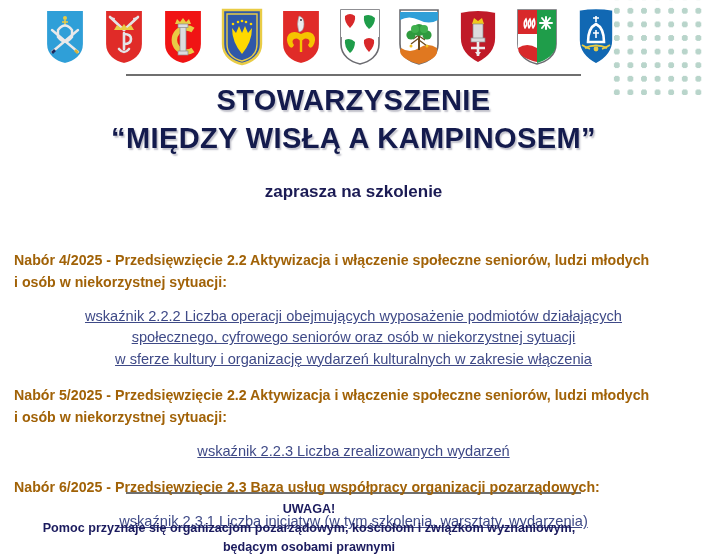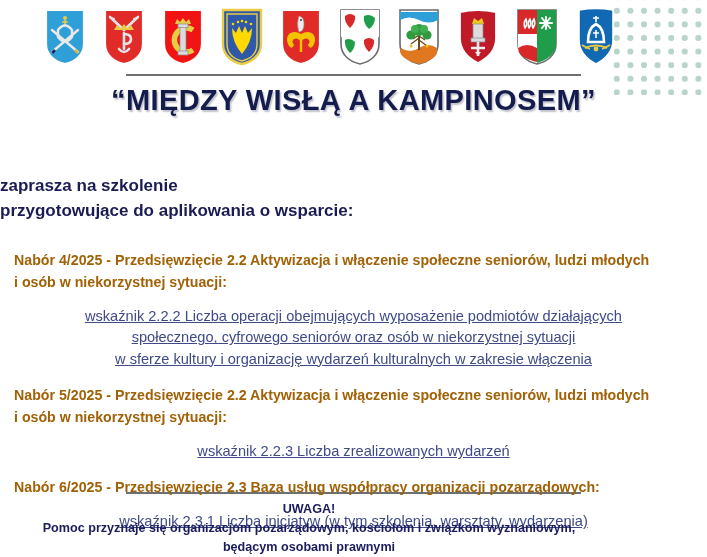--- a/index.html
+++ b/index.html
@@ -76,23 +76,24 @@
     font-size: 29px;
     font-weight: bold;
     color: #141b4d;
     letter-spacing: 0.4px;
     line-height: 1.30;
     text-shadow: 1.5px 1.5px 1.5px rgba(120,120,140,0.45);
   }
 
   .subtitle-block {
     position: absolute;
-    top: 174px;
+    top: 180px;
     left: 0;
     width: 707px;
+    text-align: center;
   }
   .subtitle-line {
     font-size: 17px;
     font-weight: bold;
     color: #1b1b54;
     line-height: 1.45;
   }
 
   .body-area {
     position: absolute;
@@ -269,26 +270,26 @@
       <path d="M10 40 q11 -5 22 0" stroke="#e9cc45" stroke-width="2" fill="none"></path>
       <path d="M7 37 q5 3 8 4 M35 37 q-5 3 -8 4" stroke="#e9cc45" stroke-width="1.7" fill="none"></path>
       <circle cx="21" cy="41" r="2.4" fill="#e9cc45"></circle>
     </svg>
   </div>
 
   <div class="rule rule-top"></div>
   <div class="rule rule-bottom"></div>
 
   <div class="title-block">
+    <div class="title-line">STOWARZYSZENIE</div>
     <div class="title-line">“MIĘDZY WISŁĄ A KAMPINOSEM”</div>
   </div>
 
   <div class="subtitle-block">
     <div class="subtitle-line">zaprasza na szkolenie</div>
-    <div class="subtitle-line">przygotowujące do aplikowania o wsparcie:</div>
   </div>
 
   <div class="body-area">
 
     <div>
       <p class="nabor">Nabór 4/2025 - Przedsięwzięcie 2.2 Aktywizacja i włączenie społeczne seniorów, ludzi młodych</p>
       <p class="nabor">i osób w niekorzystnej sytuacji:</p>
       <div class="gap-sm"></div>
       <p class="wskaznik">wskaźnik 2.2.2 Liczba operacji obejmujących wyposażenie podmiotów działających</p>
       <p class="wskaznik">społecznego, cyfrowego seniorów oraz osób w niekorzystnej sytuacji</p>

